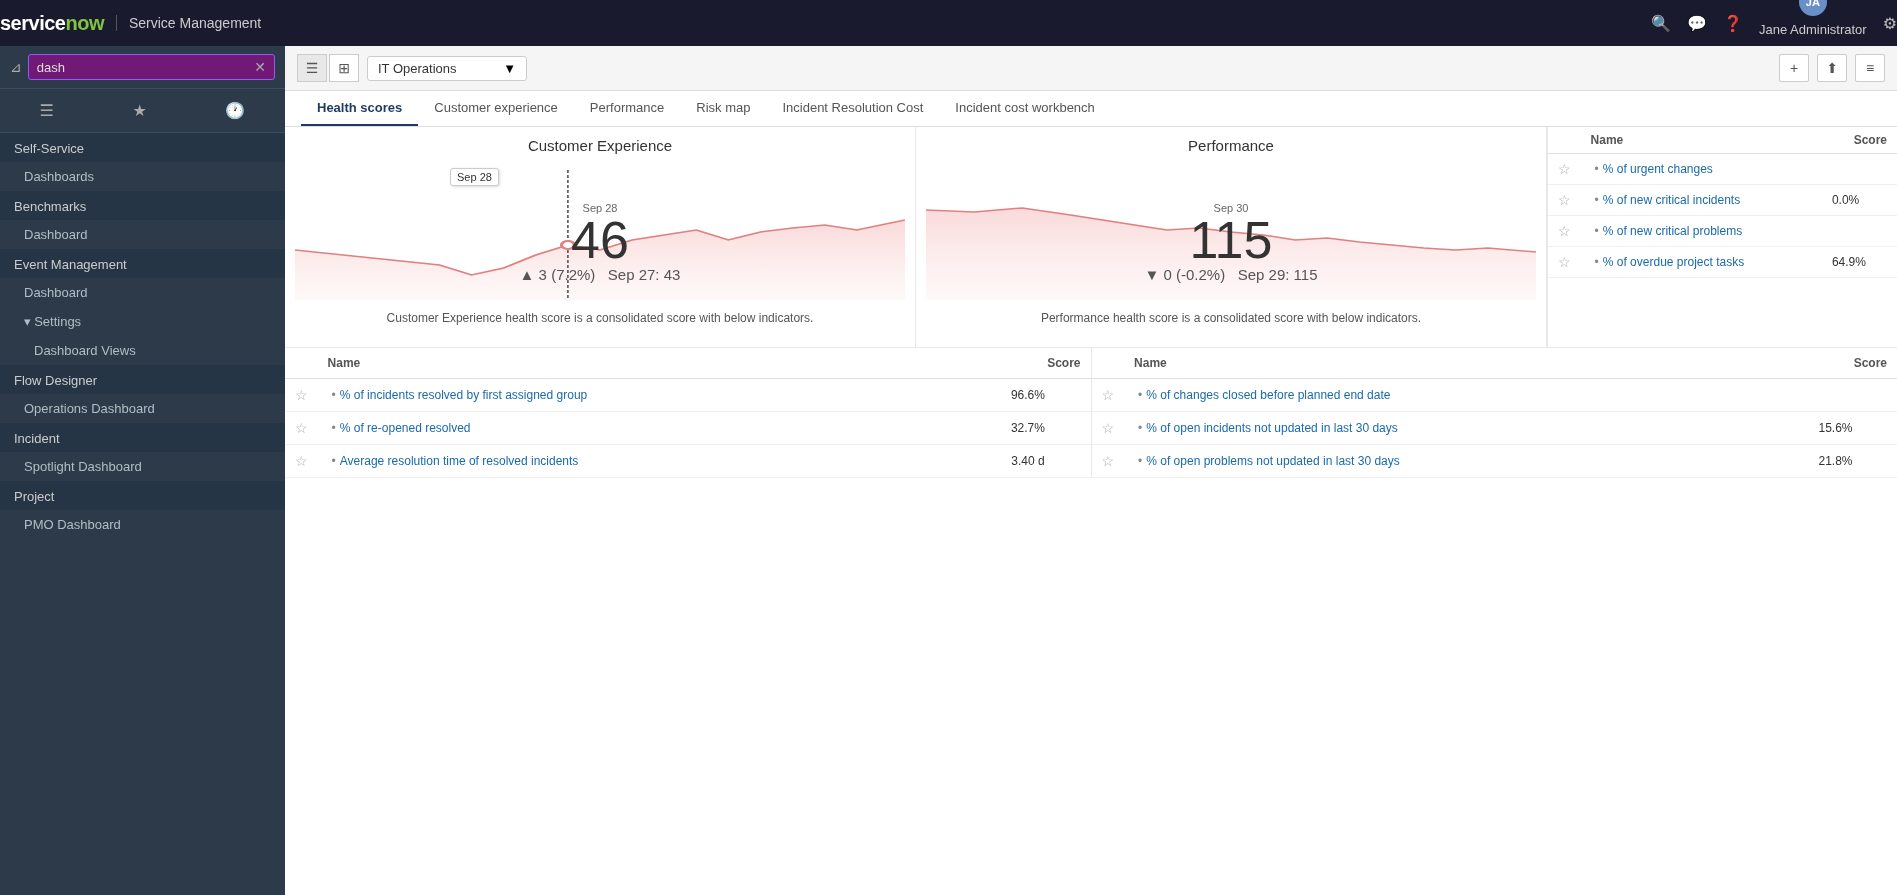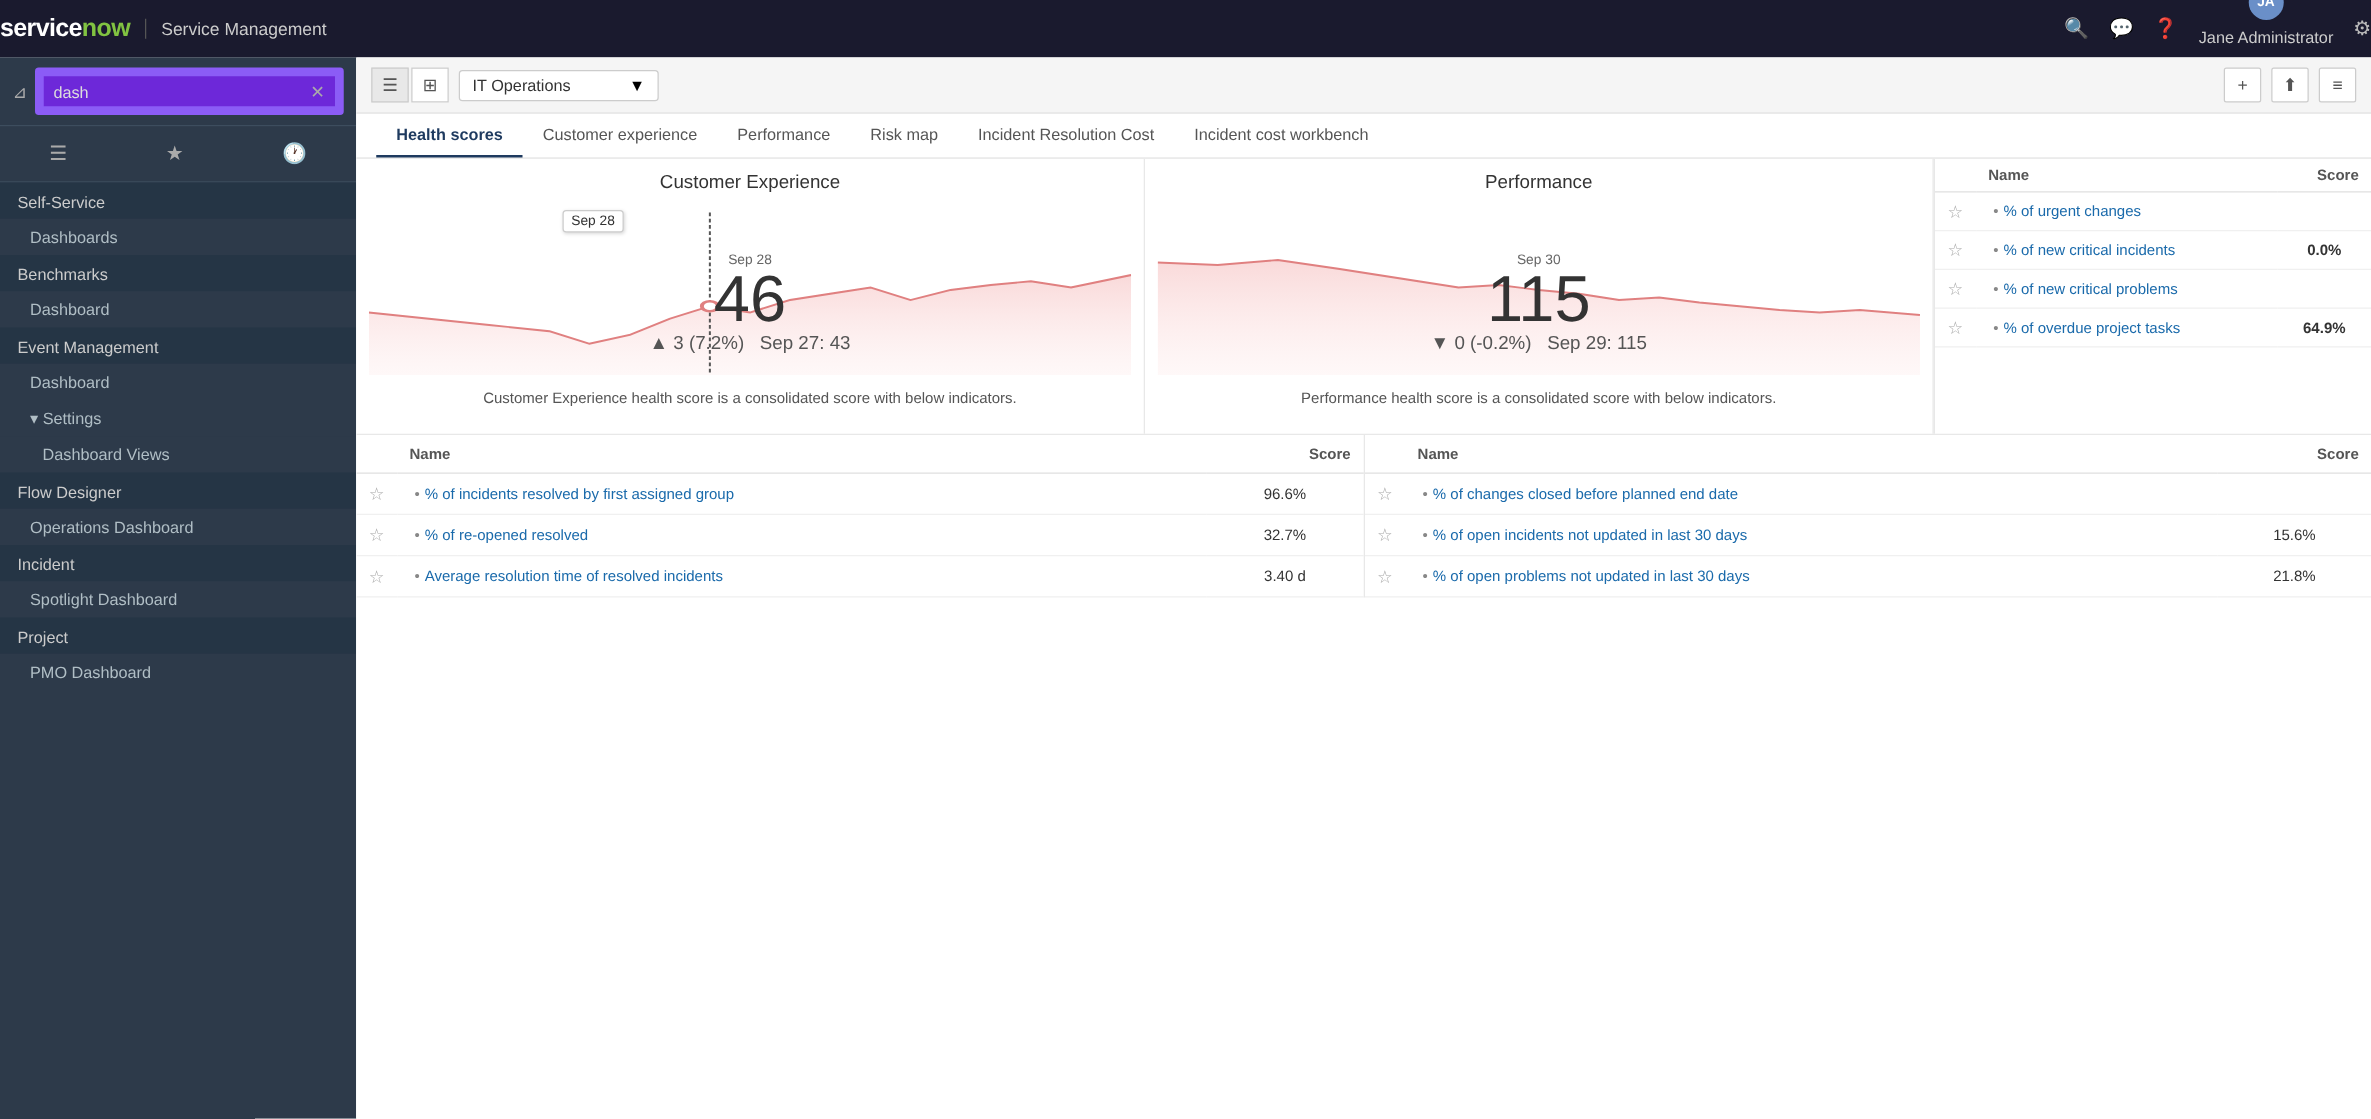--- a/index.html
+++ b/index.html
@@ -41,22 +41,22 @@
     .search-area {
       padding: 8px 10px;
       background: #2d3a4a;
       display: flex;
       align-items: center;
       gap: 6px;
       border-bottom: 1px solid #3d4d5e;
     }
     .search-box {
       display: flex;
-      background: #6d28d9;
-      border: 7px solid #8b5cf6;
+      background: #701a75;
+      border: 1px solid #8b5cf6;
       border-radius: 3px;
       padding: 4px 8px;
       flex: 1;
       gap: 6px;
     }
     .search-box input {
       background: transparent;
       border: none;
       outline: none;
       color: #ddd;
@@ -266,21 +266,21 @@
     }
     .scores-table th.score-col { text-align: right; }
     .scores-table td {
       padding: 7px 10px;
       font-size: 12px;
       color: #333;
       border-bottom: 1px solid #f0f0f0;
       vertical-align: middle;
     }
     .score-link { color: #1a6aab; text-decoration: none; cursor: pointer; }
-    .score-value { text-align: center; font-weight: 700; }
+    .score-value { text-align: left; font-weight: 400; }
     .score-red { color: #d9534f; }
     .star-icon { color: #aaa; cursor: pointer; font-size: 14px; }
     .bullet { color: #888; margin: 0 4px; }
 
     
     .lower-tables {
       display: flex;
     }
     .lower-table-panel {
       flex: 1;

